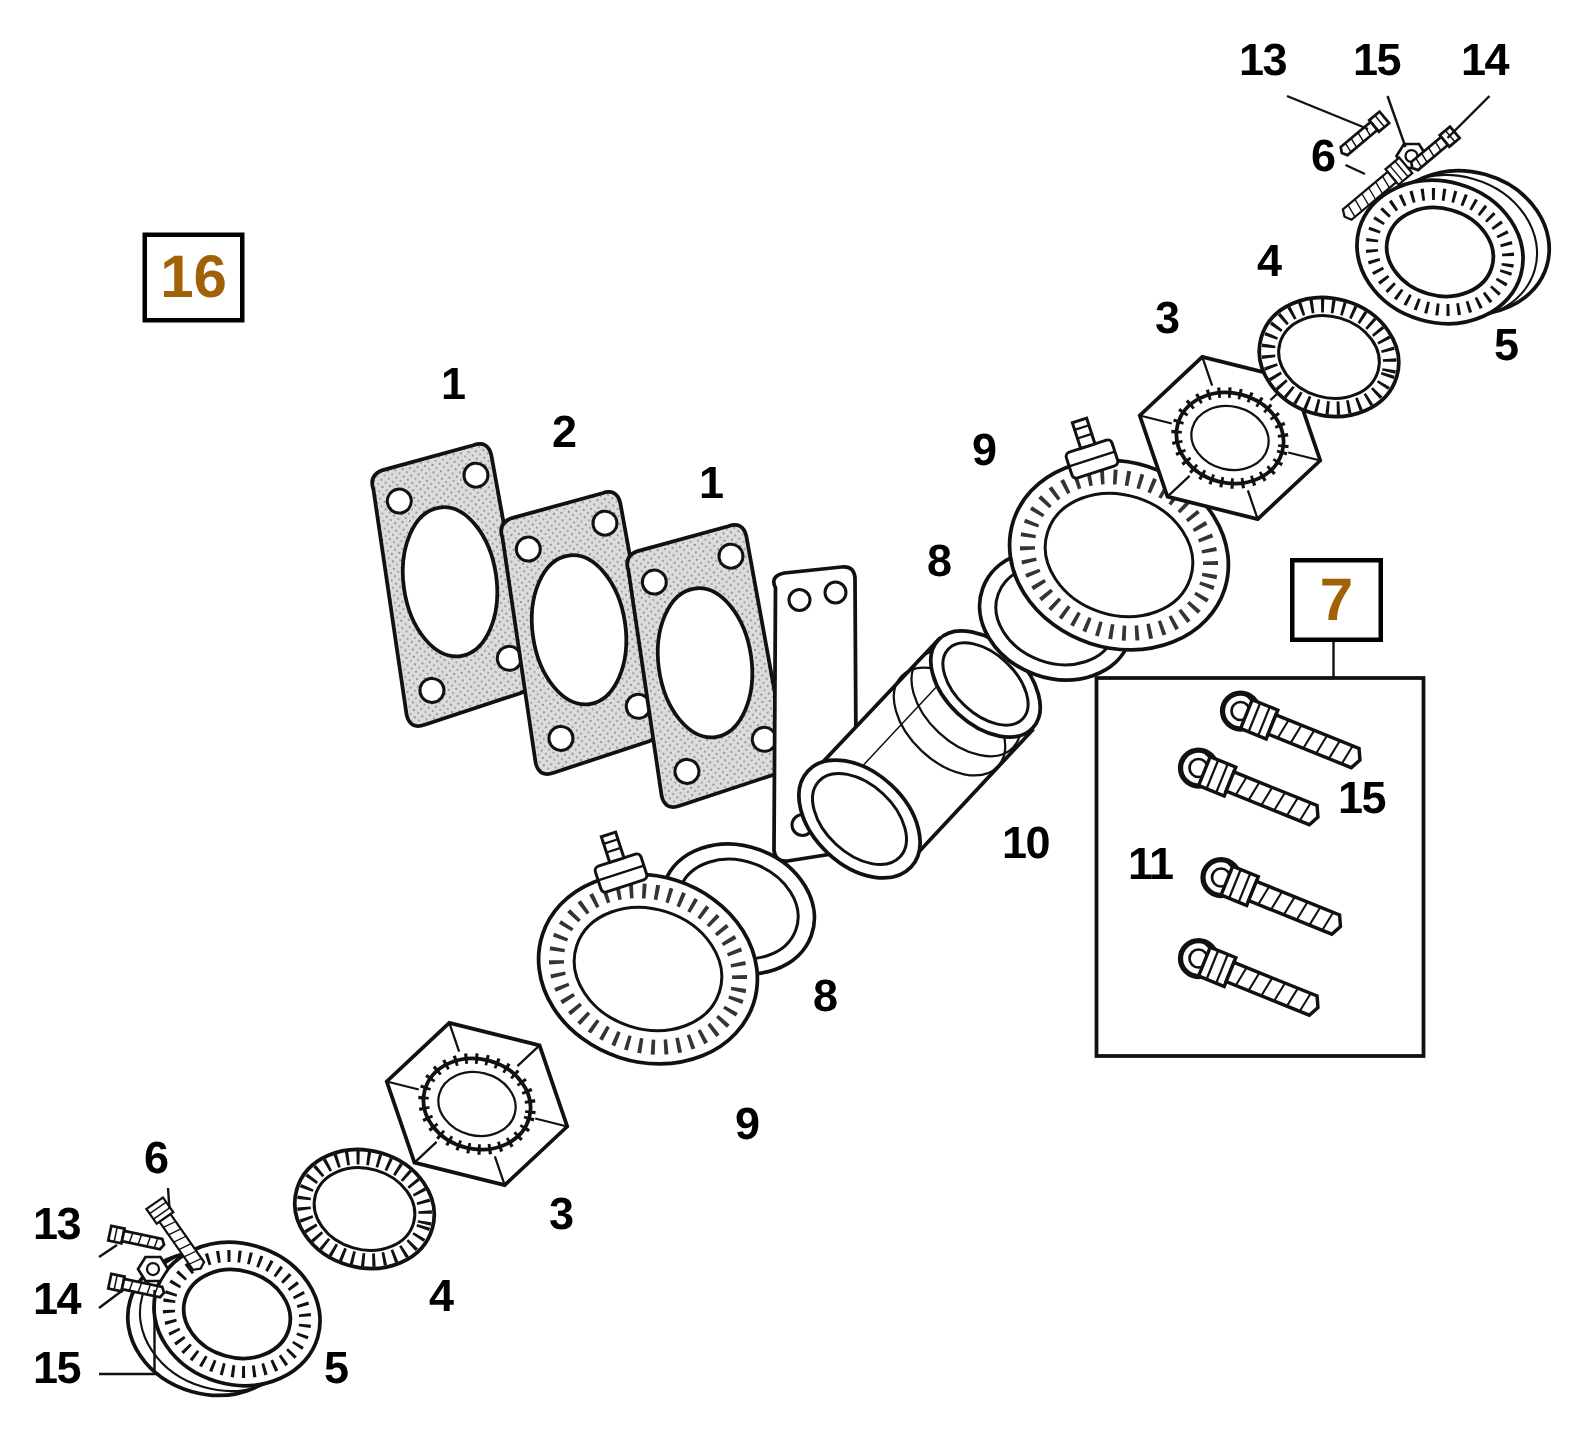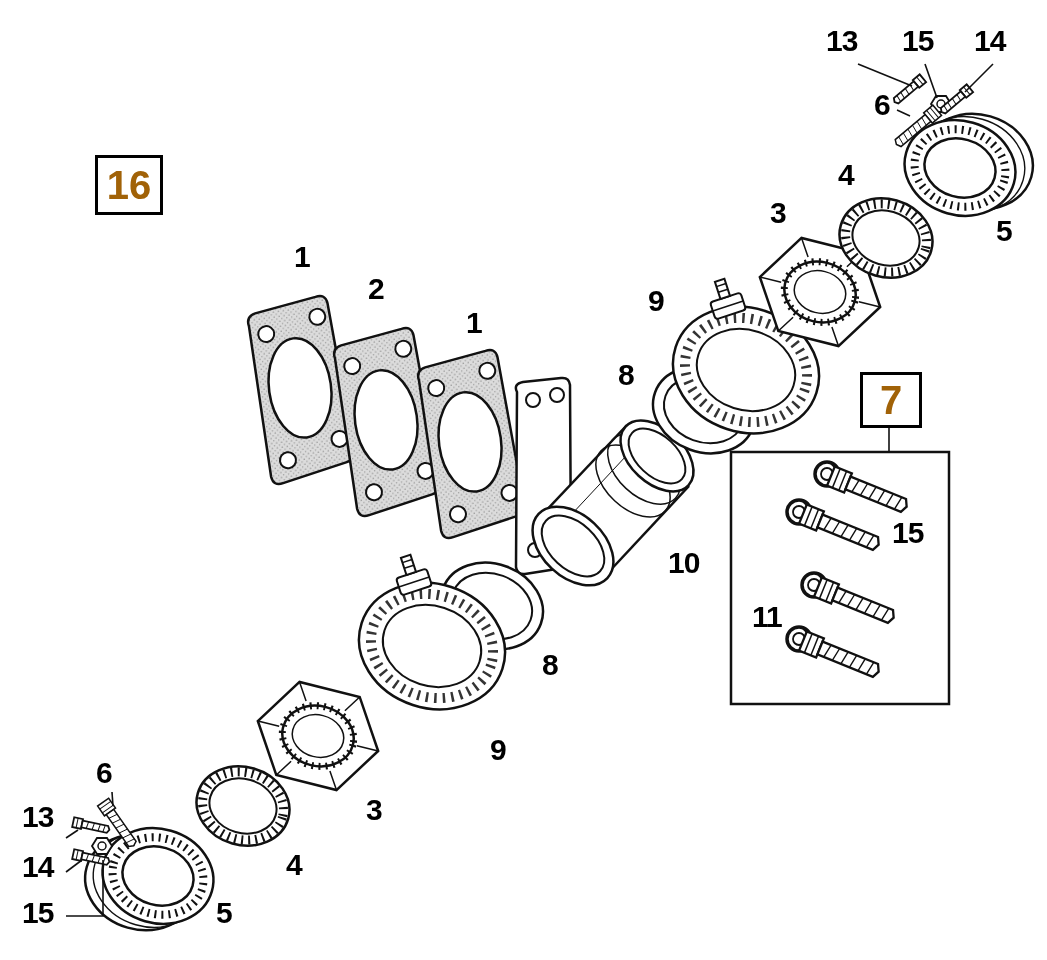--- a/index.html
+++ b/index.html
@@ -191,21 +191,21 @@
   <div class="callout" style="left:996px;top:216px;">5</div>
   <div class="callout" style="left:648px;top:286px;">9</div>
   <div class="callout" style="left:618px;top:360px;">8</div>
 
   <div class="callout" style="left:294px;top:242px;">1</div>
   <div class="callout" style="left:368px;top:274px;">2</div>
   <div class="callout" style="left:466px;top:308px;">1</div>
 
   <div class="callout" style="left:668px;top:548px;">10</div>
   <div class="callout" style="left:892px;top:518px;">15</div>
-  <div class="callout" style="left:752px;top:562px;margin-top:40px;">11</div>
+  <div class="callout" style="left:752px;top:562px;">11</div>
 
   <div class="callout" style="left:542px;top:650px;">8</div>
   <div class="callout" style="left:490px;top:735px;">9</div>
   <div class="callout" style="left:366px;top:795px;">3</div>
   <div class="callout" style="left:286px;top:850px;">4</div>
   <div class="callout" style="left:96px;top:758px;">6</div>
   <div class="callout" style="left:22px;top:802px;">13</div>
   <div class="callout" style="left:22px;top:852px;">14</div>
   <div class="callout" style="left:22px;top:898px;">15</div>
   <div class="callout" style="left:216px;top:898px;">5</div>

